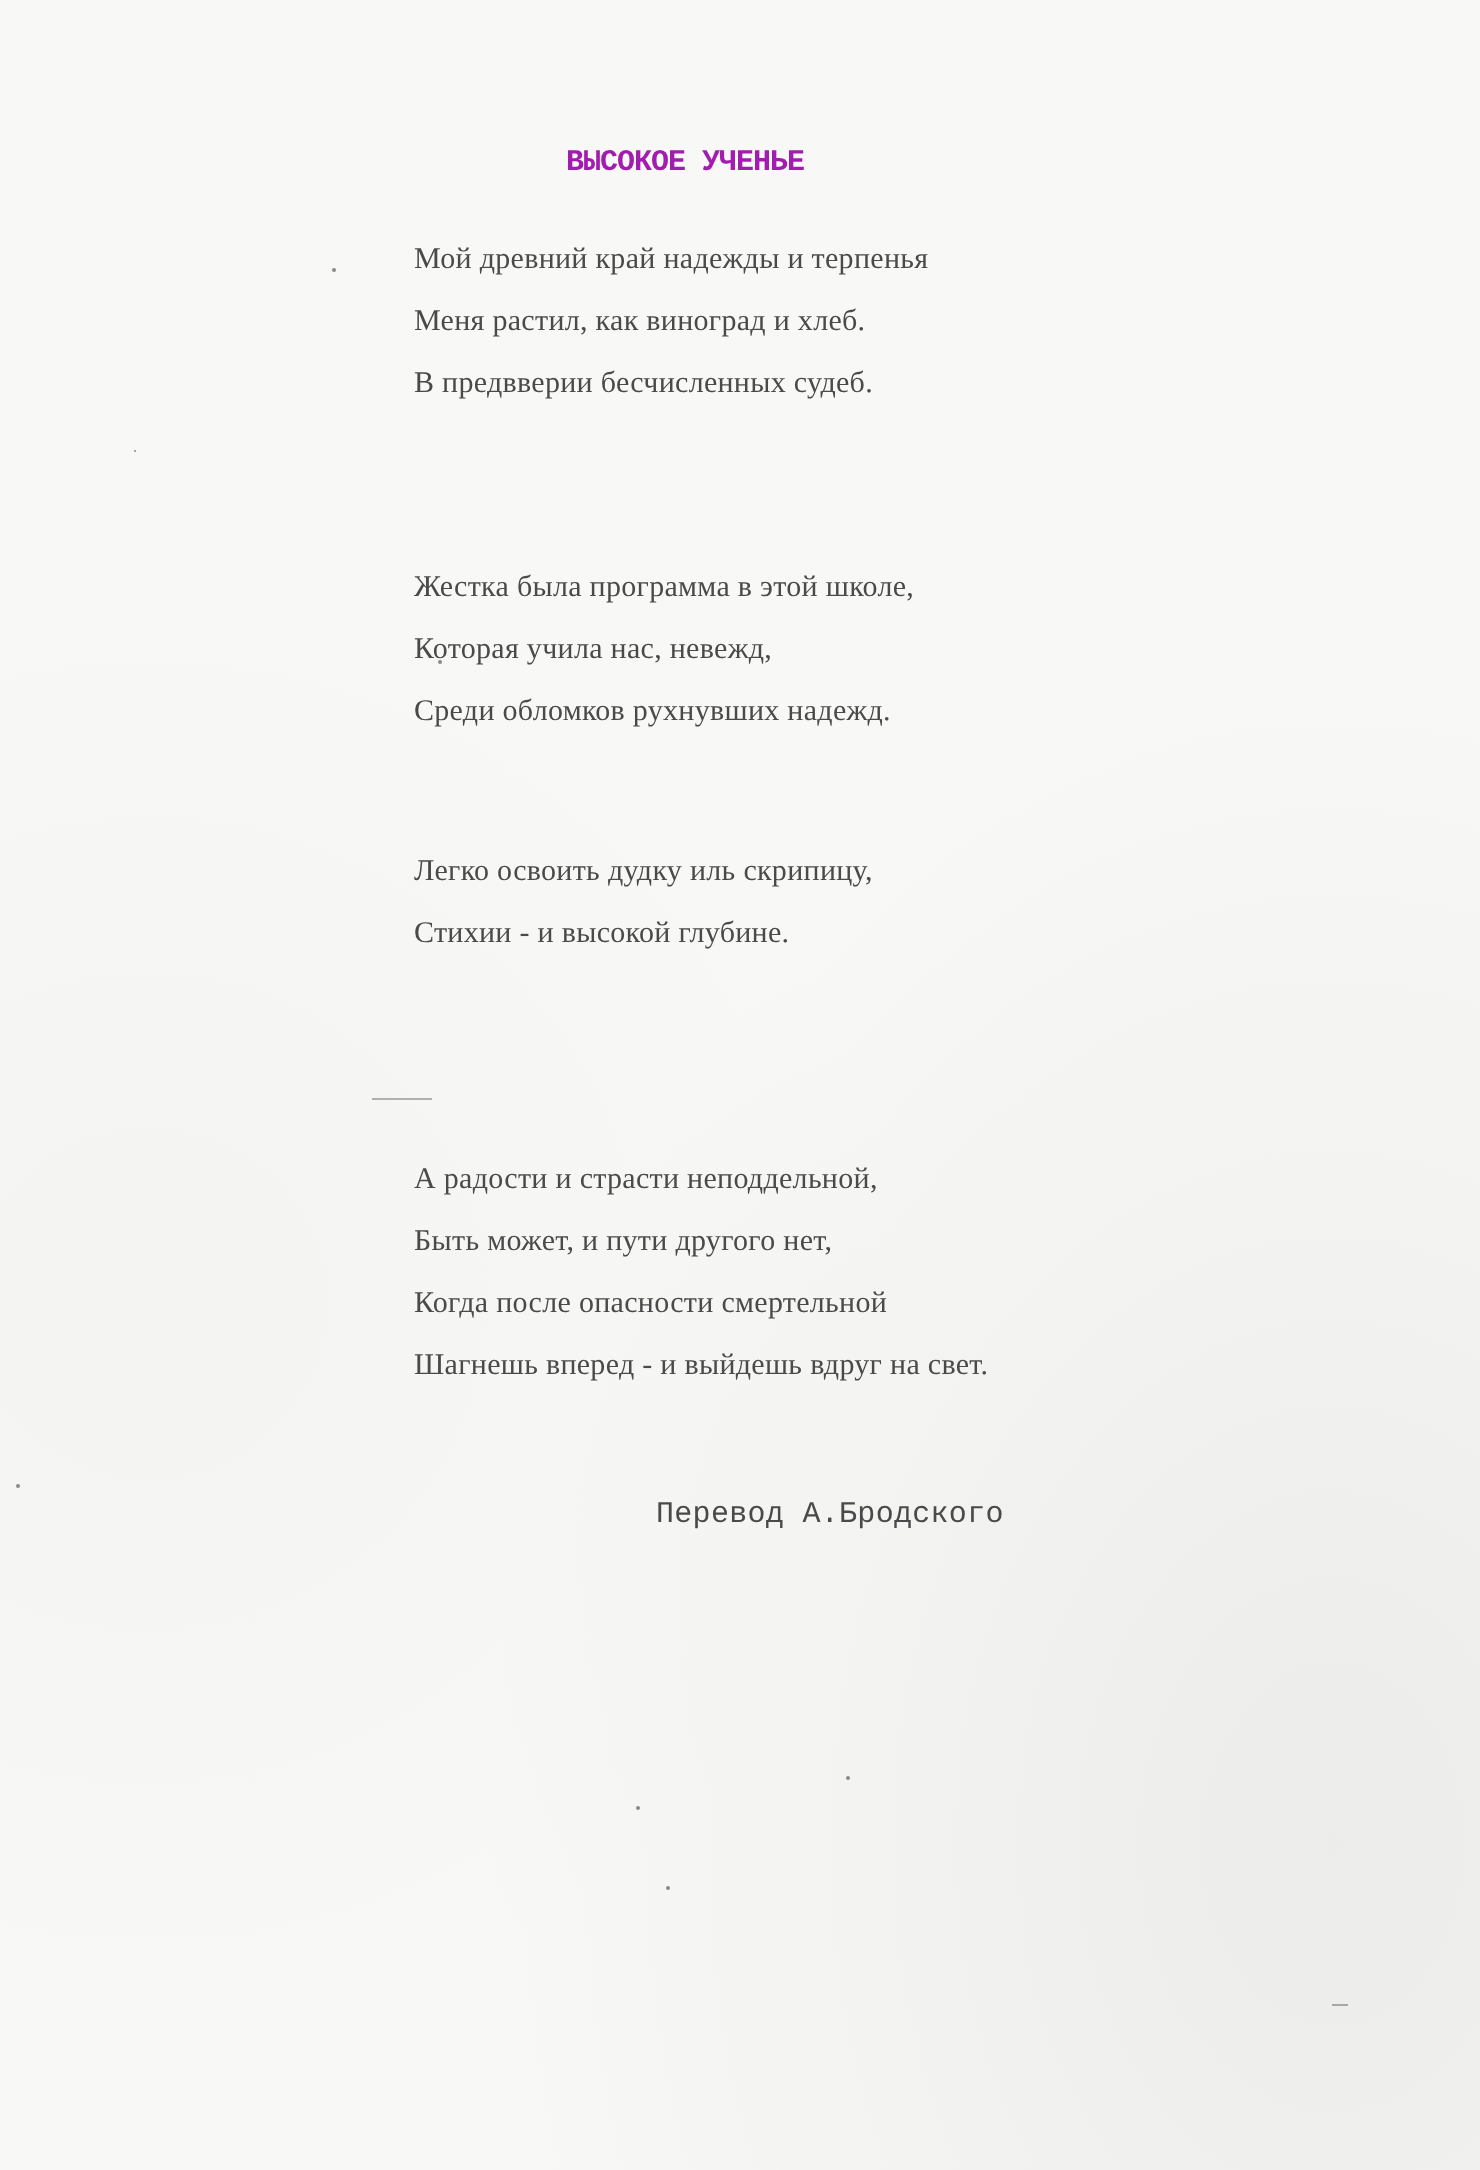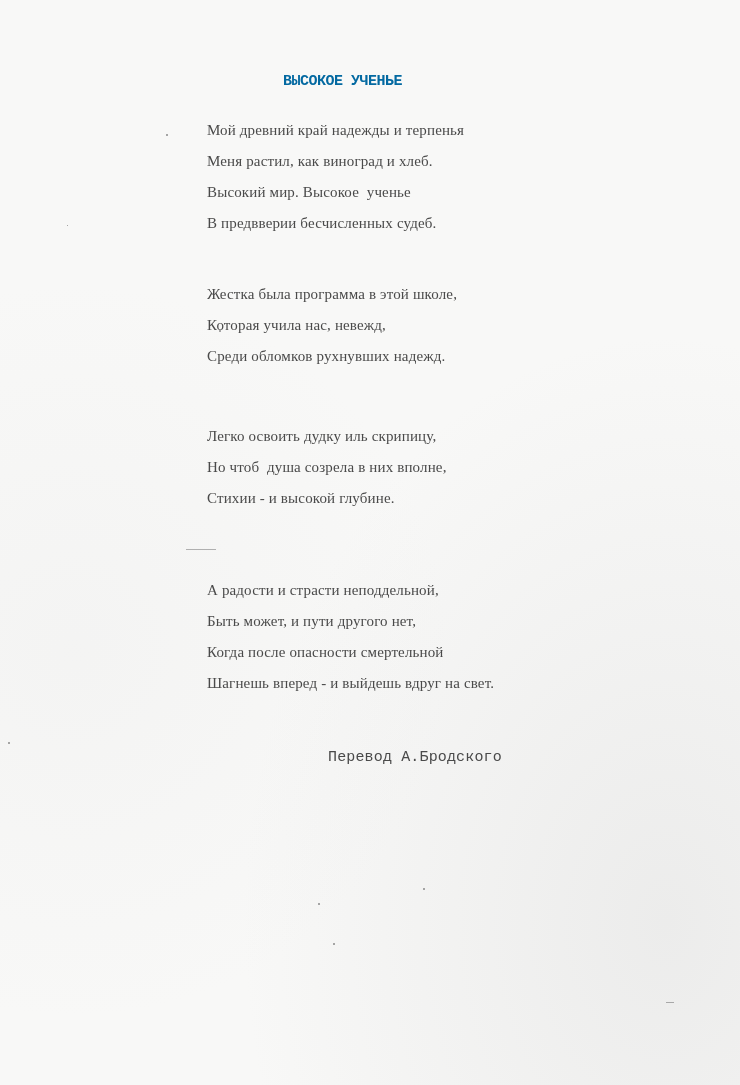--- a/index.html
+++ b/index.html
@@ -23,21 +23,21 @@
         radial-gradient(ellipse at 10% 60%, rgba(220,220,220,0.15), rgba(255,255,255,0) 40%),
         #f8f8f7;
     }
     .title {
       position: absolute;
       left: 283px;
       top: 73px;
       font-size: 15px;
       font-weight: bold;
       letter-spacing: -0.5px;
-      color: #0369a1;
+      color: #a21caf;
       white-space: nowrap;
     }
     .stanza {
       position: absolute;
       left: 207px;
       margin: 0;
       padding: 0;
       list-style: none;
       font-family: Liberation Serif, serif;
     }
@@ -70,33 +70,31 @@
 </head>
 <body>
 
 <div class="paper"></div>
 
 <div class="title">ВЫСОКОЕ УЧЕНЬЕ</div>
 
 <ul class="stanza s1">
   <li class="line">Мой древний край надежды и терпенья</li>
   <li class="line">Меня растил, как виноград и хлеб.</li>
-  <li class="line">Высокий мир. Высокое  ученье</li>
   <li class="line">В предвверии бесчисленных судеб.</li>
 </ul>
 
 <ul class="stanza s2">
   <li class="line">Жестка была программа в этой школе,</li>
   <li class="line">Которая учила нас, невежд,</li>
   <li class="line">Среди обломков рухнувших надежд.</li>
 </ul>
 
 <ul class="stanza s3">
   <li class="line">Легко освоить дудку иль скрипицу,</li>
-  <li class="line">Но чтоб  душа созрела в них вполне,</li>
   <li class="line">Стихии - и высокой глубине.</li>
 </ul>
 
 <ul class="stanza s4">
   <li class="line">А радости и страсти неподдельной,</li>
   <li class="line">Быть может, и пути другого нет,</li>
   <li class="line">Когда после опасности смертельной</li>
   <li class="line">Шагнешь вперед - и выйдешь вдруг на свет.</li>
 </ul>
 

